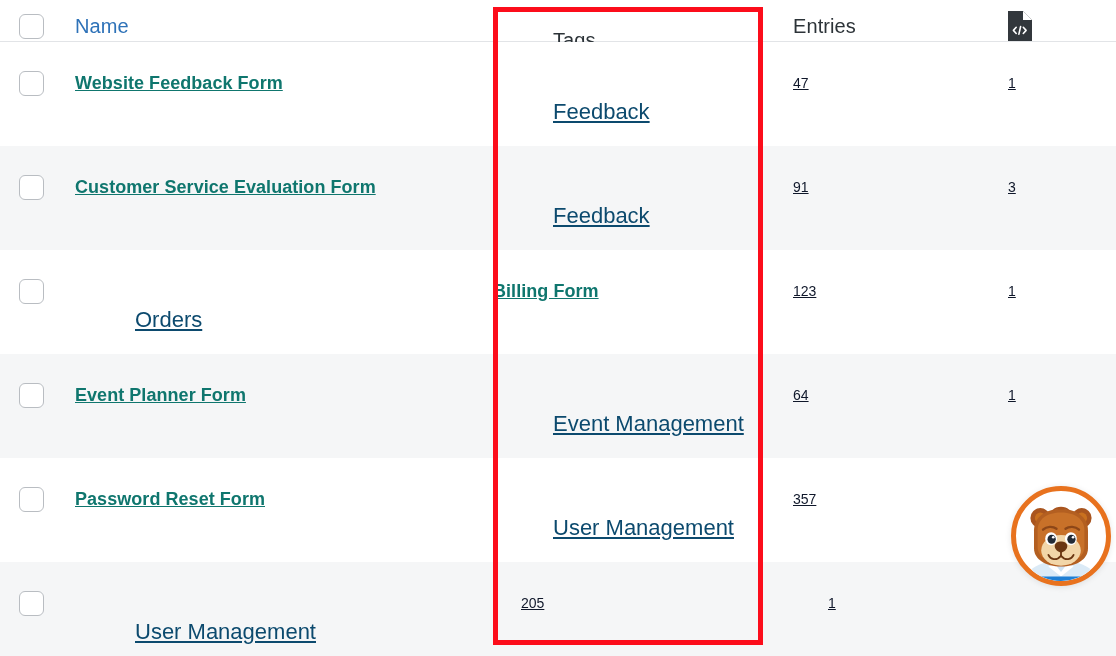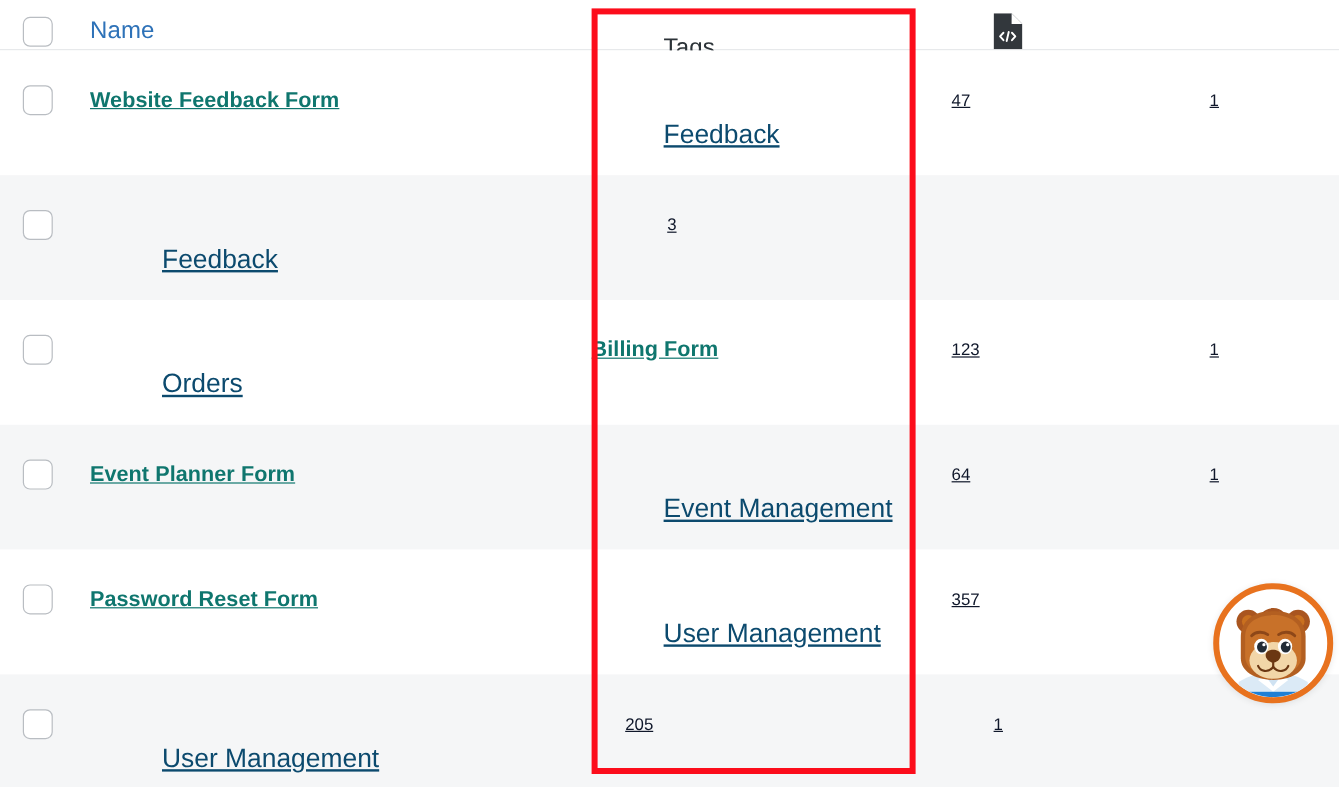--- a/index.html
+++ b/index.html
@@ -151,20 +151,23 @@
 
   <div class="row header-row">
     <div class="cell cell-check">
       <span class="checkbox"></span>
     </div>
     <div class="cell cell-name">
       <span class="hdr-name">Name</span>
     </div>
     <div class="cell cell-tags">
       <span class="hdr-dark">Tags</span>
+    </div>
+    <div class="cell cell-entries">
+      <span class="hdr-dark">Entries</span>
     </div>
     <div class="cell cell-code">
       <span>
         <svg class="code-file-icon" viewBox="0 0 24 30" xmlns="http://www.w3.org/2000/svg">
           <path d="M0 0 H15 L24 9 V30 H0 Z" fill="#32373c"></path>
           <path d="M15 0 L24 9 H15 Z" fill="#ffffff"></path>
           <path d="M16 1 L23 8 H16 Z" fill="#32373c" opacity="0.0"></path>
           <g fill="none" stroke="#ffffff" stroke-width="1.6" stroke-linecap="round" stroke-linejoin="round">
             <polyline points="8.2,16.3 5.4,19.4 8.2,22.5"></polyline>
             <polyline points="15.3,16.3 18.1,19.4 15.3,22.5"></polyline>
@@ -191,22 +194,28 @@
     </div>
     <div class="cell cell-code">
       <a class="num-text" href="#">1</a>
     </div>
   </div>
 
   <div class="row data-row alt">
     <div class="cell cell-check">
       <span class="checkbox"></span>
     </div>
+    <div class="cell cell-name">
+      <a class="form-name" href="#">Customer Service Evaluation Form</a>
+    </div>
     <div class="cell cell-tags">
       <a class="tag-text" href="#">Feedback</a>
+    </div>
+    <div class="cell cell-entries">
+      <a class="num-text" href="#">91</a>
     </div>
     <div class="cell cell-code">
       <a class="num-text" href="#">3</a>
     </div>
   </div>
 
   <div class="row data-row">
     <div class="cell cell-check">
       <span class="checkbox"></span>
     </div>

